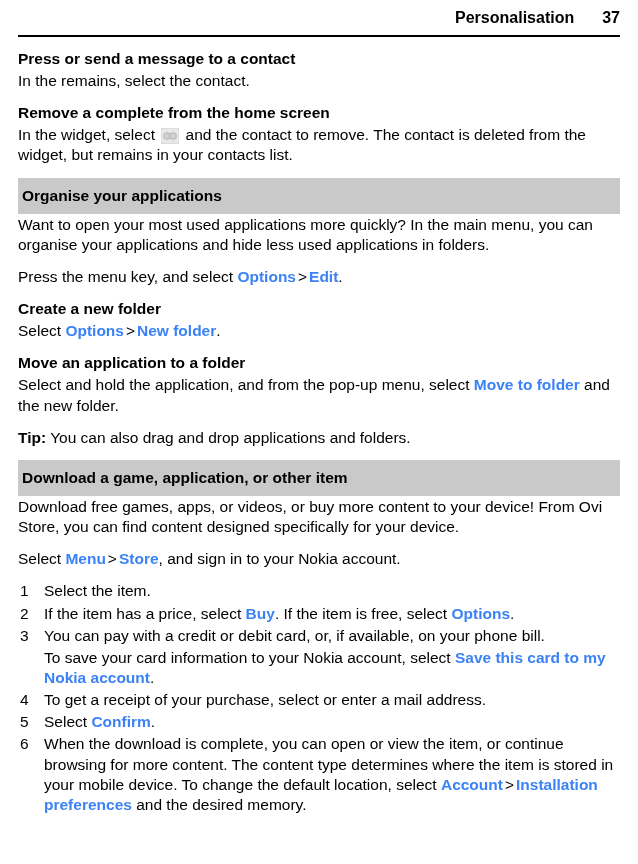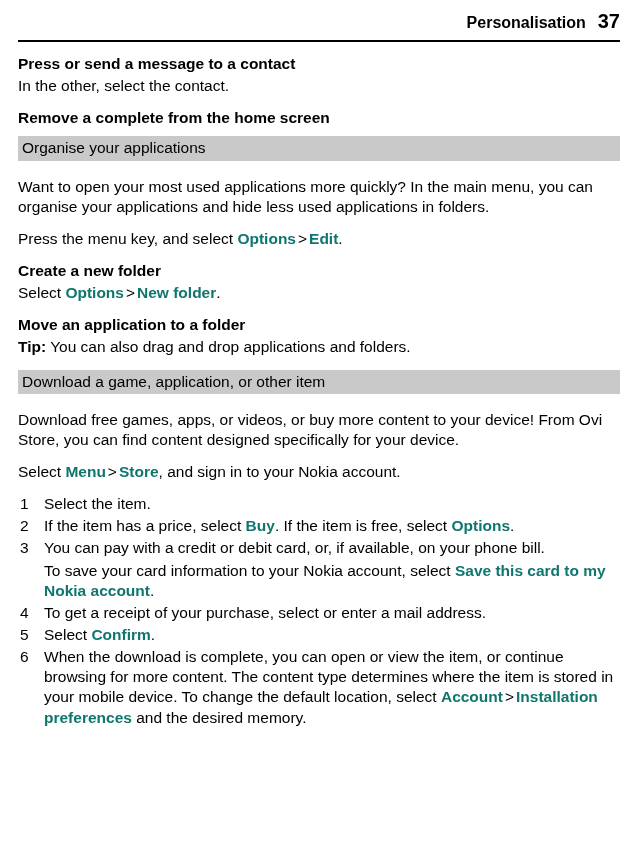--- a/index.html
+++ b/index.html
@@ -17,49 +17,49 @@
   .page {
     padding: 0 18px 0 18px;
   }
   .header {
     display: flex;
     justify-content: flex-end;
     align-items: baseline;
     padding: 8px 0 6px 0;
     border-bottom: 2px solid #000;
     margin-bottom: 12px;
-    gap: 12px;
+    gap: 28px;
   }
   .header-title {
     font-weight: bold;
     font-size: 16px;
   }
   .header-page {
     font-weight: bold;
-    font-size: 20px;
+    font-size: 16px;
   }
   .subheading {
     font-weight: bold;
     margin-top: 4px;
     margin-bottom: 2px;
   }
   .para {
     margin-bottom: 12px;
   }
   .section-bar {
     background: #c9c9c9;
-    font-weight: normal;
-    padding: 2px 4px;
+    font-weight: bold;
+    padding: 8px 4px;
     margin-top: 8px;
-    margin-bottom: 16px;
+    margin-bottom: 1px;
     font-size: 15.5px;
   }
   .menu-label {
     font-weight: bold;
-    color: #0f766e;
+    color: #3b82f6;
   }
   .gt {
     padding: 0 2px;
   }
   .tip-label {
     font-weight: bold;
   }
   .list {
     margin-top: 6px;
   }
@@ -90,36 +90,46 @@
 <body>
 
 <div class="page">
 
   <div class="header">
     <span class="header-title">Personalisation</span>
     <span class="header-page">37</span>
   </div>
 
   <div class="subheading">Press or send a message to a contact</div>
-  <div class="para">In the other, select the contact.</div>
+  <div class="para">In the remains, select the contact.</div>
 
   <div class="subheading">Remove a complete from the home screen</div>
+  <div class="para">
+    <span>In the widget, select </span><span class="inline-icon"><svg width="18" height="16" viewBox="0 0 18 16">
+          <rect x="0" y="0" width="18" height="16" fill="#e8e8e8" stroke="#bbb" stroke-width="0.5"></rect>
+          <circle cx="6" cy="8" r="3.5" fill="#d0d0d0" stroke="#999" stroke-width="0.5"></circle>
+          <circle cx="12" cy="8" r="3.5" fill="#d0d0d0" stroke="#999" stroke-width="0.5"></circle>
+        </svg></span><span> and the contact to remove. The contact is deleted from the widget, but remains in your contacts list.</span>
+  </div>
 
   <div class="section-bar">Organise your applications</div>
   <div class="para">Want to open your most used applications more quickly? In the main menu, you can organise your applications and hide less used applications in folders.</div>
   <div class="para">
     <span>Press the menu key, and select </span><span class="menu-label">Options</span><span class="gt">&gt;</span><span class="menu-label">Edit</span><span>.</span>
   </div>
 
   <div class="subheading">Create a new folder</div>
   <div class="para">
     <span>Select </span><span class="menu-label">Options</span><span class="gt">&gt;</span><span class="menu-label">New folder</span><span>.</span>
   </div>
 
   <div class="subheading">Move an application to a folder</div>
+  <div class="para">
+    <span>Select and hold the application, and from the pop-up menu, select </span><span class="menu-label">Move to folder</span><span> and the new folder.</span>
+  </div>
 
   <div class="para">
     <span class="tip-label">Tip:</span><span> You can also drag and drop applications and folders.</span>
   </div>
 
   <div class="section-bar">Download a game, application, or other item</div>
   <div class="para">Download free games, apps, or videos, or buy more content to your device! From Ovi Store, you can find content designed specifically for your device.</div>
   <div class="para">
     <span>Select </span><span class="menu-label">Menu</span><span class="gt">&gt;</span><span class="menu-label">Store</span><span>, and sign in to your Nokia account.</span>
   </div>

